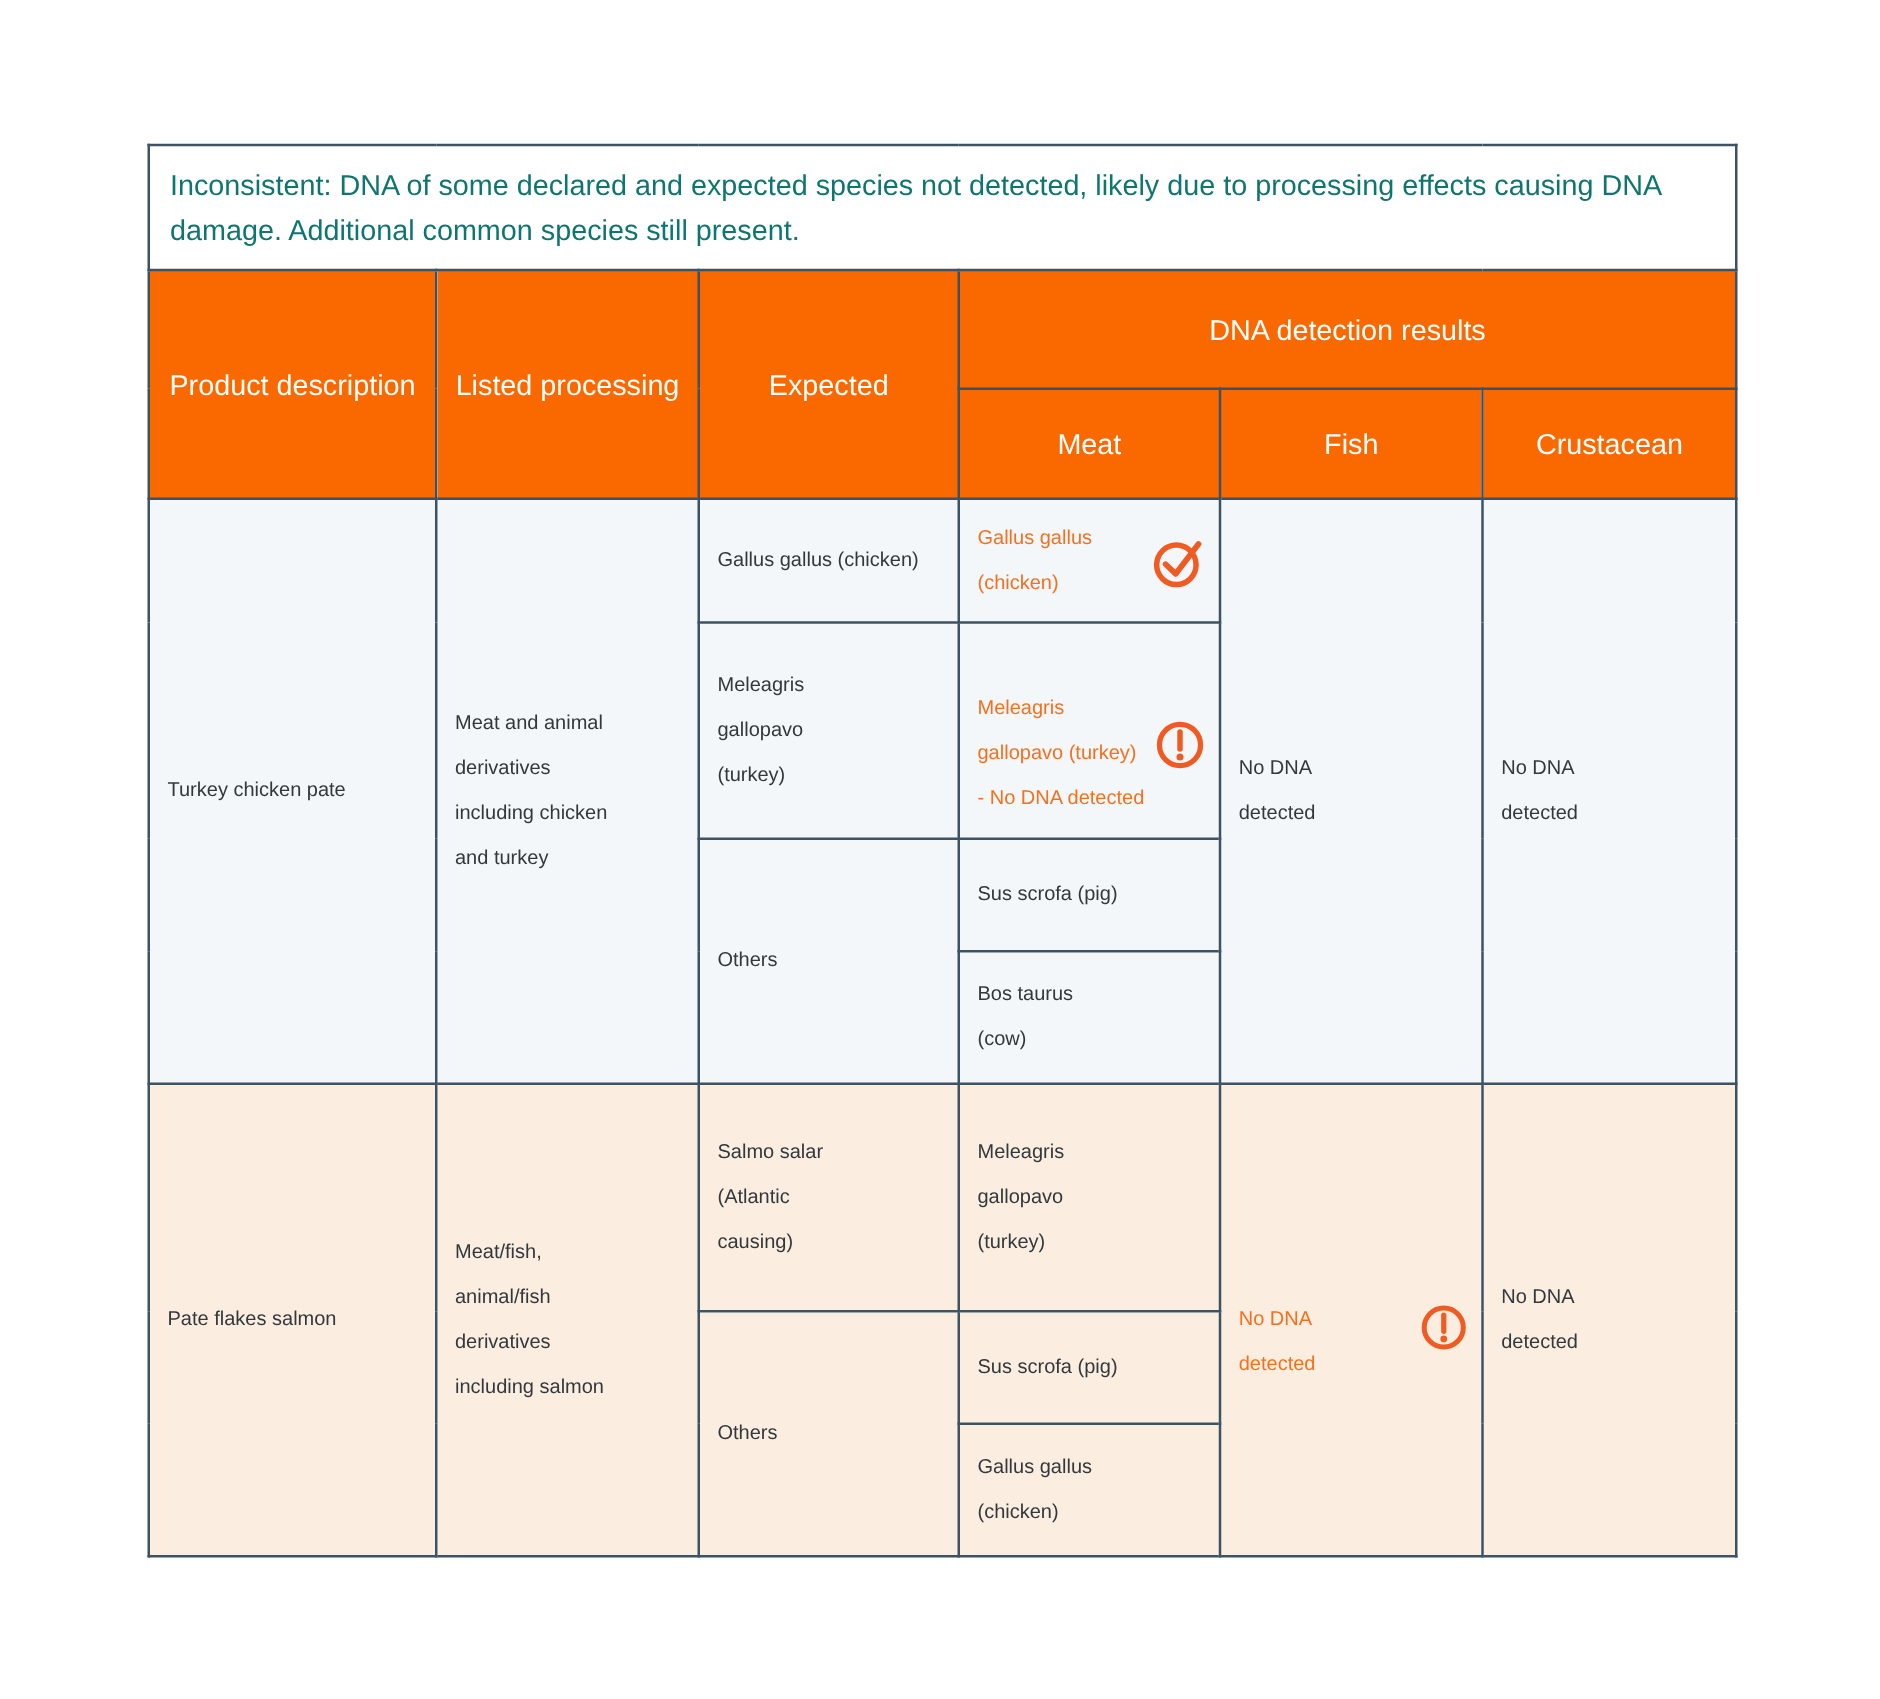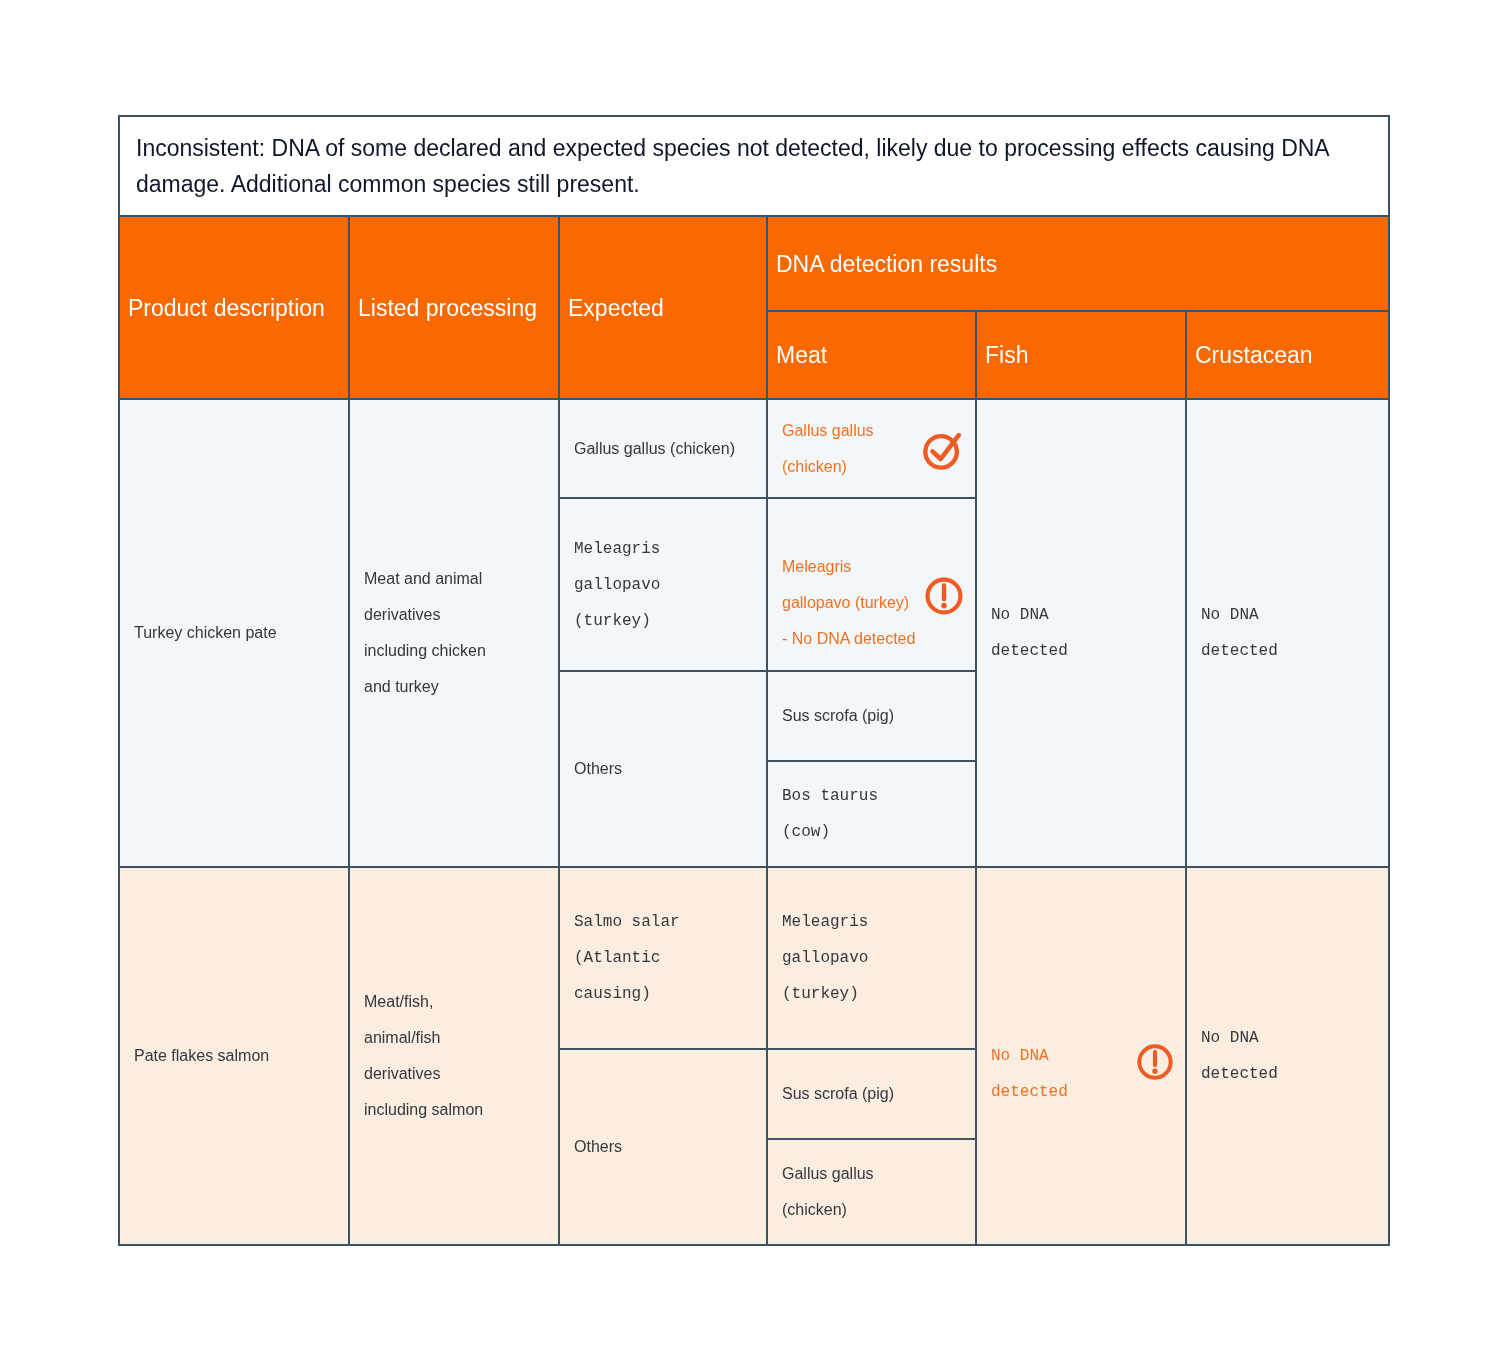--- a/index.html
+++ b/index.html
@@ -31,46 +31,46 @@
     text-align: left;
     padding: 8px 10px 8px 14px;
     font-size: 16px;
     line-height: 36px;
     color: #33383C;
     font-weight: normal;
     overflow: hidden;
   }
   tr.caption-row td {
     background: #ffffff;
-    color: #0f172a;
+    color: #0f766e;
     font-size: 23px;
     padding: 12px 16px;
     vertical-align: middle;
   }
   .caption-text { display: block; max-width: 1215px; }
   .dna-table th {
     background: #F96900;
     color: #ffffff;
-    text-align: left;
+    text-align: center;
     font-size: 23px;
     padding: 15px 8px;
   }
   tr.g1 td { background: #F3F7FA; }
   tr.g2 td { background: #FBEEE1; }
   .accent-text { color: #F4701E; }
   .cell-flex {
     display: flex;
     justify-content: space-between;
   }
   .cell-flex.v-center { align-items: center; }
   .cell-flex.v-top { align-items: flex-start; margin-top: 36px; }
   .cell-flex svg { flex-shrink: 0; margin-left: 6px; }
   .icon-offset { margin-top: 26px; }
   .icon-top { margin-top: 4px; }
-  .w-narrow { display: inline-block; max-width: 118px; font-family: Liberation Mono, monospace; }
+  .w-narrow { display: inline-block; max-width: 118px; }
   .w-med    { display: inline-block; max-width: 132px; }
   .w-wide   { display: inline-block; max-width: 162px; text-align: center; }
   .w-ing    { display: inline-block; max-width: 128px; }
   .w-flex   { display: inline-block; max-width: 134px; }
 </style>
 </head>
 <body>
 
 <div class="page">
   <div class="table-wrap">

